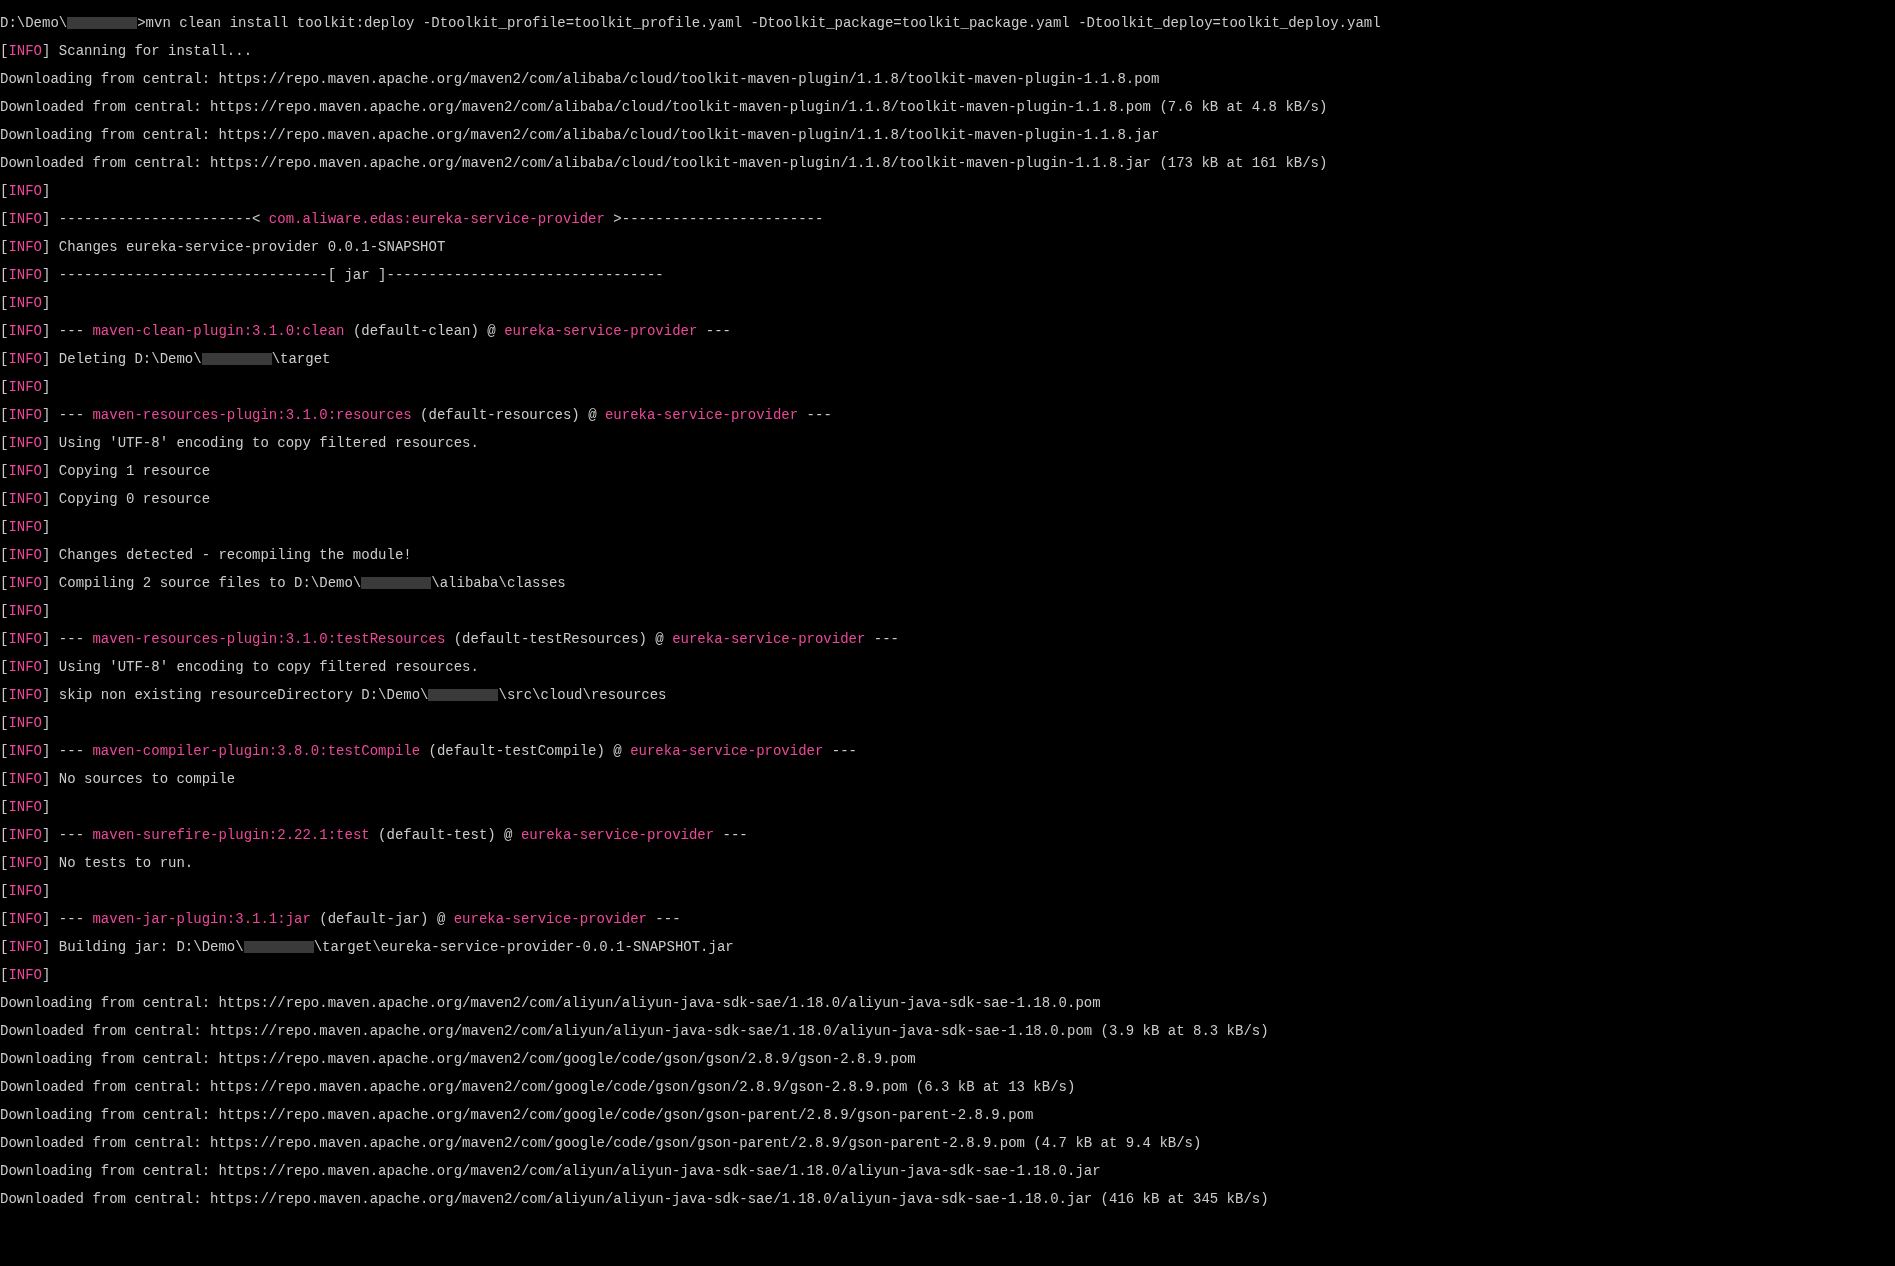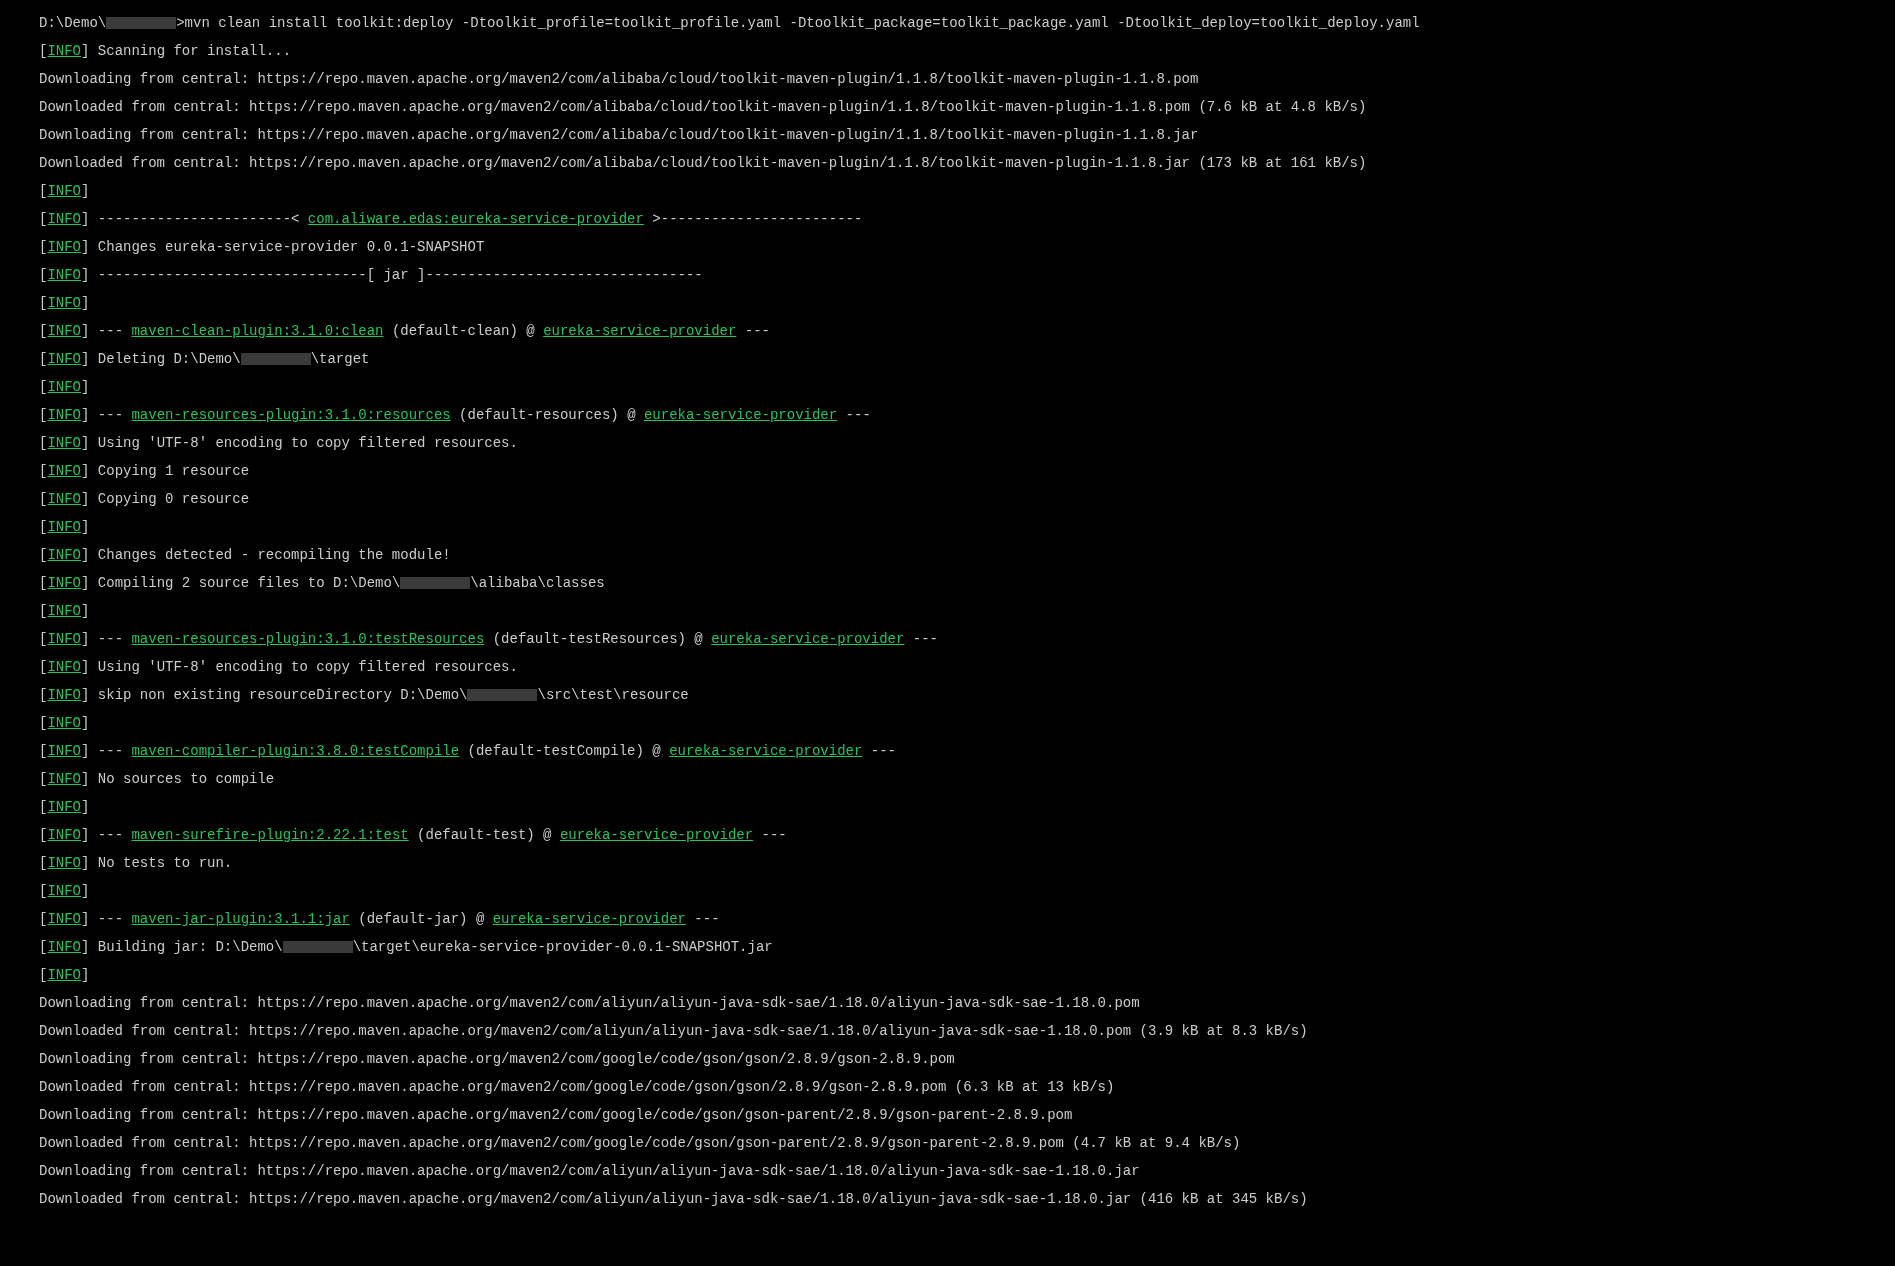--- a/index.html
+++ b/index.html
@@ -9,23 +9,23 @@
     color: #ccc;
     font-family: "Consolas", "Courier New", monospace;
     font-size: 14px;
     line-height: 1.0;
     width: 1895px;
   }
   #terminal {
     white-space: pre;
     padding: 2px 0 0 0;
   }
-  .line { min-height: 14px; white-space: pre; padding-left: 39px; }
+  .line { min-height: 14px; white-space: pre; }
   .br { color: #ccc; }           
-  .cyan { color: #22c55e; text-decoration: underline; }
+  .cyan { color: #ec4899; }
   .redact {
     display: inline-block;
     height: 12px;
     background: #3a3a3a;
     vertical-align: -2px;
   }
 </style>
 </head>
 <body>
 
@@ -47,21 +47,21 @@
 <div class="line"><span class="br">[</span><span class="cyan">INFO</span><span class="br">]</span><span> --- </span><span class="cyan">maven-resources-plugin:3.1.0:resources</span><span> (default-resources) @ </span><span class="cyan">eureka-service-provider</span><span> </span><span>---</span></div>
 <div class="line"><span class="br">[</span><span class="cyan">INFO</span><span class="br">]</span><span> Using 'UTF-8' encoding to copy filtered resources.</span></div>
 <div class="line"><span class="br">[</span><span class="cyan">INFO</span><span class="br">]</span><span> Copying 1 resource</span></div>
 <div class="line"><span class="br">[</span><span class="cyan">INFO</span><span class="br">]</span><span> Copying 0 resource</span></div>
 <div class="line"><span class="br">[</span><span class="cyan">INFO</span><span class="br">]</span></div>
 <div class="line"><span class="br">[</span><span class="cyan">INFO</span><span class="br">]</span><span> Changes detected - recompiling the module!</span></div>
 <div class="line"><span class="br">[</span><span class="cyan">INFO</span><span class="br">]</span><span> Compiling 2 source files to D:\Demo\</span><span class="redact" style="width:70px"></span><span>\alibaba\classes</span></div>
 <div class="line"><span class="br">[</span><span class="cyan">INFO</span><span class="br">]</span></div>
 <div class="line"><span class="br">[</span><span class="cyan">INFO</span><span class="br">]</span><span> --- </span><span class="cyan">maven-resources-plugin:3.1.0:testResources</span><span> (default-testResources) @ </span><span class="cyan">eureka-service-provider</span><span> </span><span>---</span></div>
 <div class="line"><span class="br">[</span><span class="cyan">INFO</span><span class="br">]</span><span> Using 'UTF-8' encoding to copy filtered resources.</span></div>
-<div class="line"><span class="br">[</span><span class="cyan">INFO</span><span class="br">]</span><span> skip non existing resourceDirectory D:\Demo\</span><span class="redact" style="width:70px"></span><span>\src\test\resource</span></div>
+<div class="line"><span class="br">[</span><span class="cyan">INFO</span><span class="br">]</span><span> skip non existing resourceDirectory D:\Demo\</span><span class="redact" style="width:70px"></span><span>\src\cloud\resources</span></div>
 <div class="line"><span class="br">[</span><span class="cyan">INFO</span><span class="br">]</span></div>
 <div class="line"><span class="br">[</span><span class="cyan">INFO</span><span class="br">]</span><span> --- </span><span class="cyan">maven-compiler-plugin:3.8.0:testCompile</span><span> (default-testCompile) @ </span><span class="cyan">eureka-service-provider</span><span> </span><span>---</span></div>
 <div class="line"><span class="br">[</span><span class="cyan">INFO</span><span class="br">]</span><span> No sources to compile</span></div>
 <div class="line"><span class="br">[</span><span class="cyan">INFO</span><span class="br">]</span></div>
 <div class="line"><span class="br">[</span><span class="cyan">INFO</span><span class="br">]</span><span> --- </span><span class="cyan">maven-surefire-plugin:2.22.1:test</span><span> (default-test) @ </span><span class="cyan">eureka-service-provider</span><span> </span><span>---</span></div>
 <div class="line"><span class="br">[</span><span class="cyan">INFO</span><span class="br">]</span><span> No tests to run.</span></div>
 <div class="line"><span class="br">[</span><span class="cyan">INFO</span><span class="br">]</span></div>
 <div class="line"><span class="br">[</span><span class="cyan">INFO</span><span class="br">]</span><span> --- </span><span class="cyan">maven-jar-plugin:3.1.1:jar</span><span> (default-jar) @ </span><span class="cyan">eureka-service-provider</span><span> </span><span>---</span></div>
 <div class="line"><span class="br">[</span><span class="cyan">INFO</span><span class="br">]</span><span> Building jar: D:\Demo\</span><span class="redact" style="width:70px"></span><span>\target\eureka-service-provider-0.0.1-SNAPSHOT.jar</span></div>
 <div class="line"><span class="br">[</span><span class="cyan">INFO</span><span class="br">]</span></div>

